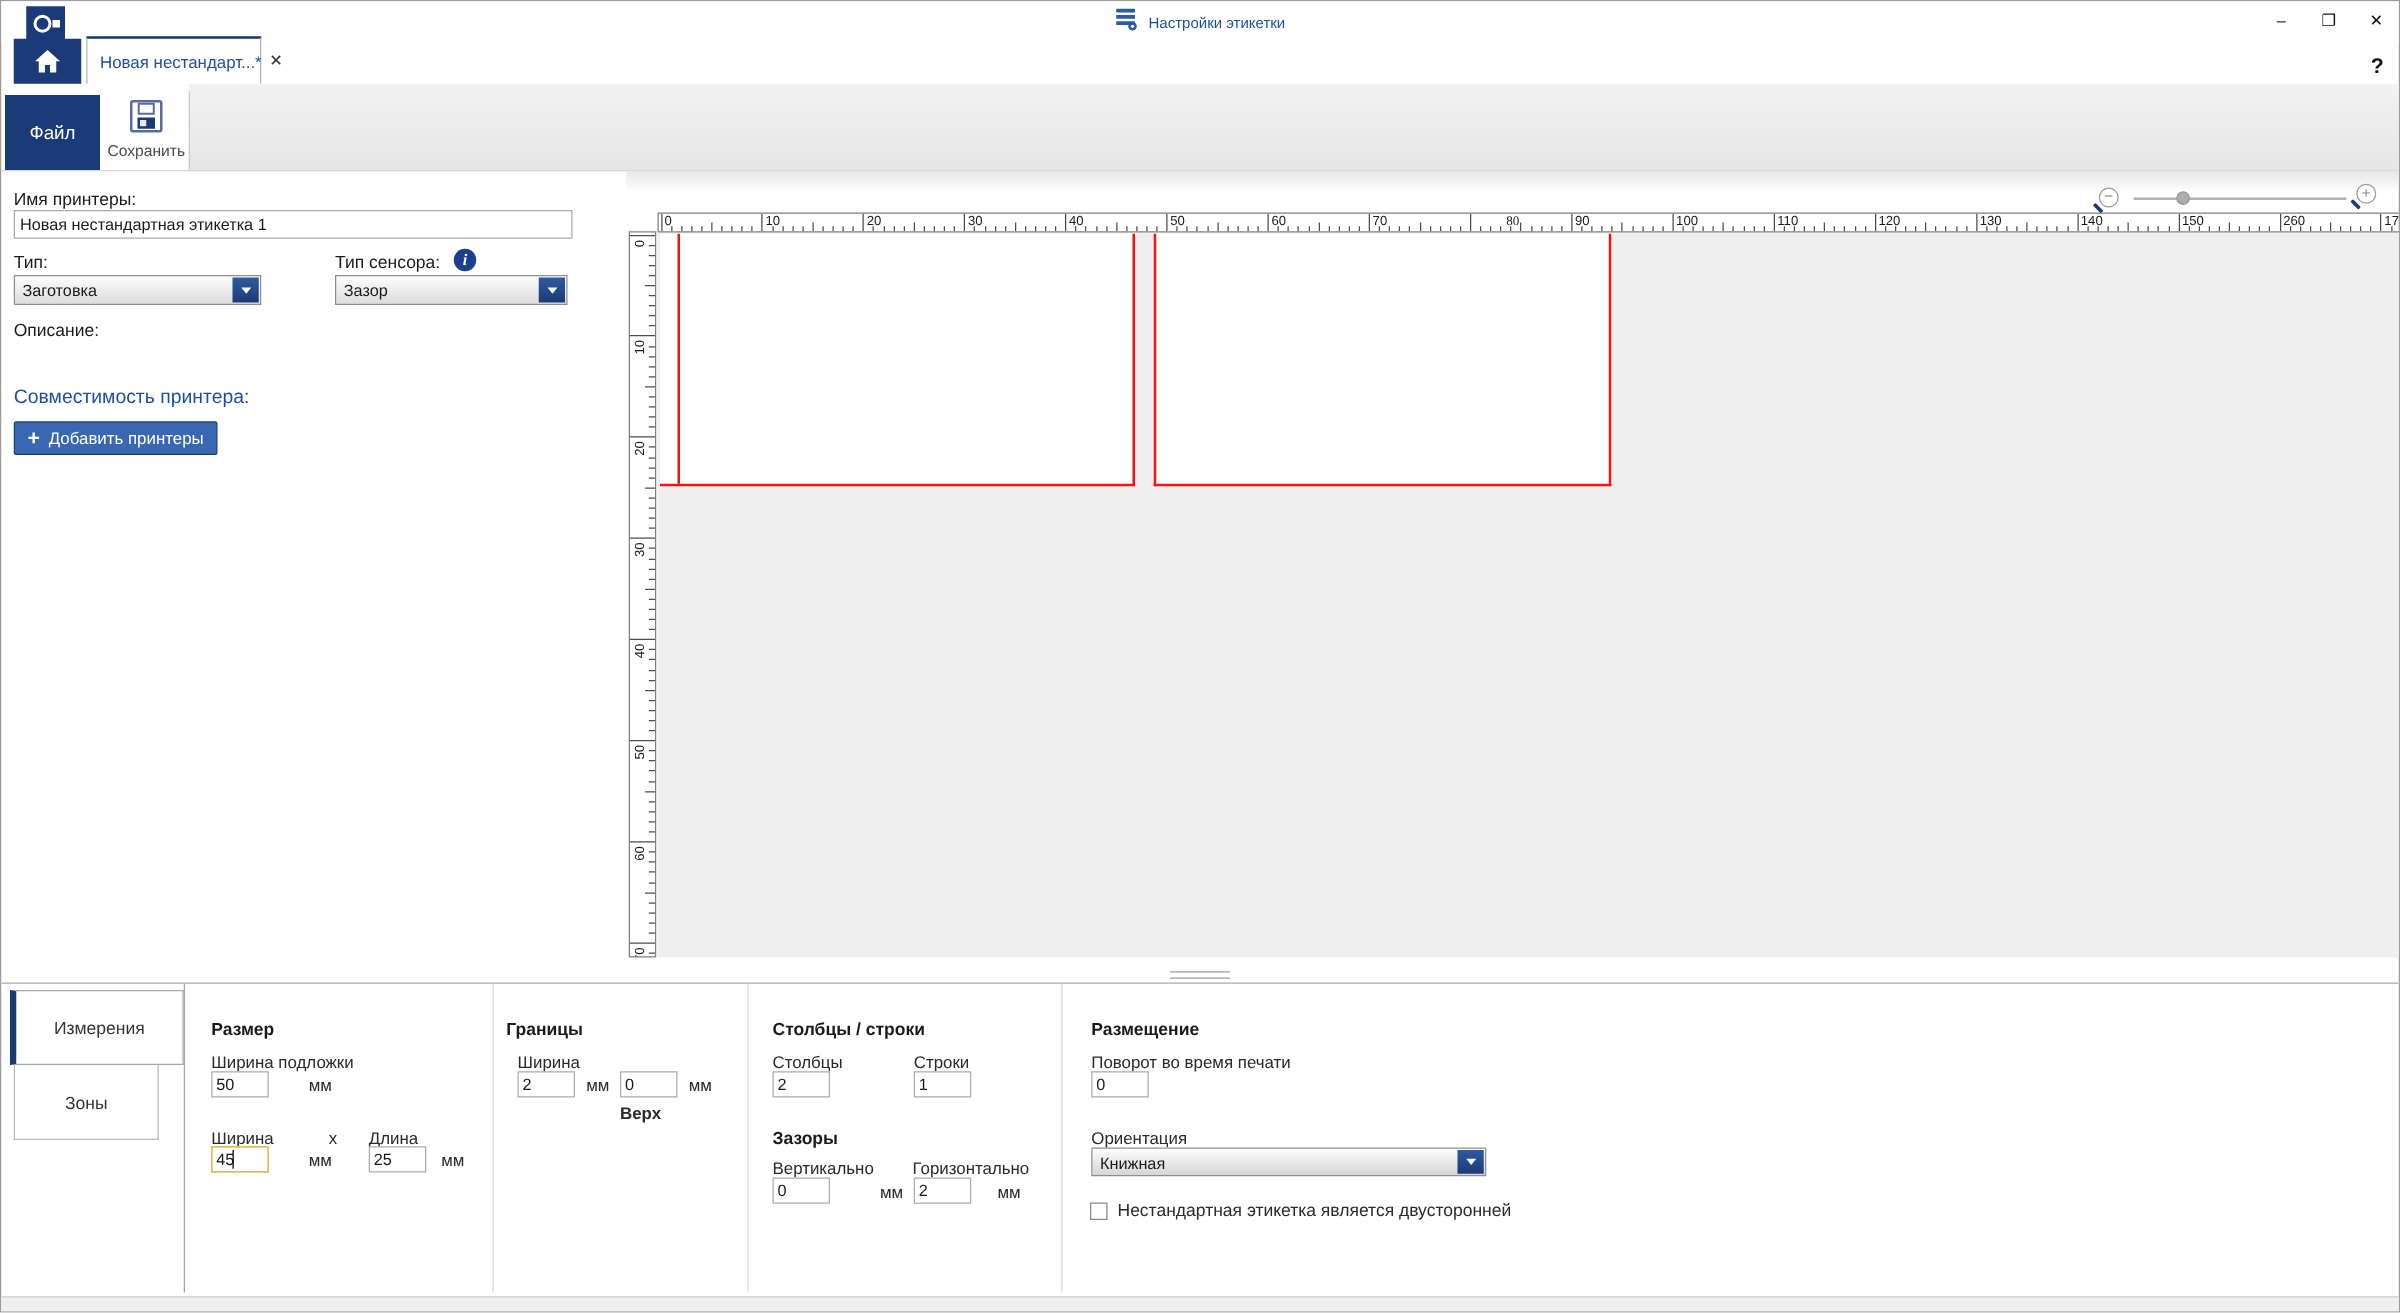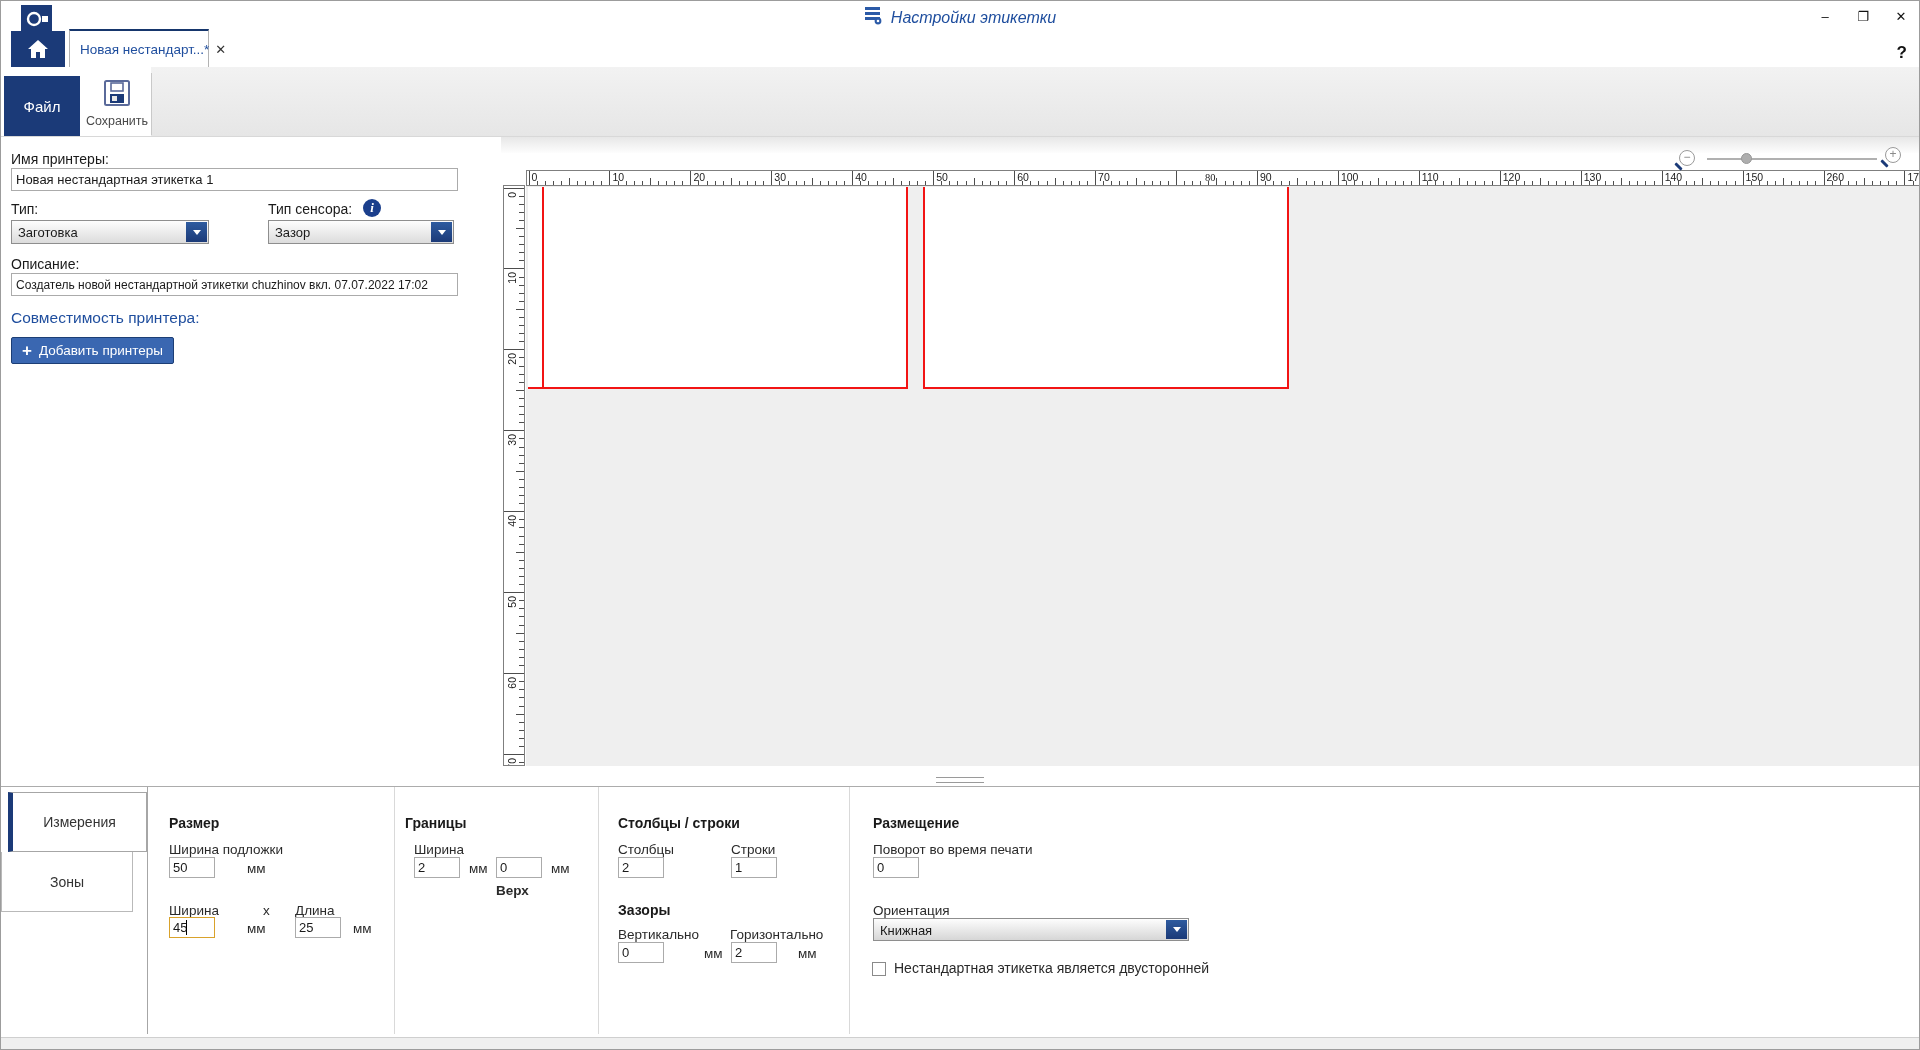--- a/index.html
+++ b/index.html
@@ -3,21 +3,21 @@
 <meta charset="utf-8">
 <style>
   html,body{margin:0;padding:0;background:#d7d7d7;}
   *{box-sizing:border-box;font-family:"Liberation Sans","DejaVu Sans",sans-serif;}
   .app{position:relative;width:1920px;height:1050px;background:#ffffff;border:1px solid #9c9c9c;overflow:hidden;}
 
   
   .titlebar{position:absolute;left:0;top:0;width:100%;height:33px;background:#ffffff;}
   .app-icon{position:absolute;left:20px;top:4px;width:31px;height:28px;background:#1b3a78;display:flex;align-items:center;justify-content:center;}
   .title-wrap{position:absolute;left:0;top:0;width:100%;height:33px;display:flex;align-items:center;justify-content:center;gap:8px;}
-  .window-title{color:#1f4e9e;font-size:16px;font-style:italic;}
+  .window-title{color:#1f4e9e;font-size:12px;}
   .win-btns{position:absolute;right:8px;top:6px;display:flex;gap:18px;}
   .win-btn{width:20px;height:20px;text-align:center;color:#111;font-size:13px;line-height:20px;cursor:default;}
   .help-btn{position:absolute;right:12px;top:42px;color:#111;font-size:17px;font-weight:bold;}
 
   
   .home-tab{position:absolute;left:10px;top:30px;width:54px;height:36px;background:#1b3a78;display:flex;align-items:center;justify-content:center;}
   .doc-tab{position:absolute;left:68px;top:28px;width:140px;height:38px;background:#ffffff;border-top:2px solid #16366c;border-left:1px solid #b3b3b3;border-right:1px solid #b3b3b3;display:flex;align-items:center;justify-content:space-between;padding:0 10px;}
   .doc-tab .lbl{color:#1f4e9e;font-size:13.5px;white-space:nowrap;}
   .doc-tab .x{color:#333;font-size:13px;margin-left:6px;}
 
@@ -60,21 +60,21 @@
   .mag{position:absolute;width:16px;height:16px;border:1.5px solid #9a9a9a;border-radius:50%;background:#fff;color:#8a8a8a;font-size:12px;line-height:13px;text-align:center;}
   .mag .handle{position:absolute;width:9px;height:3px;background:#1b3a78;transform:rotate(45deg);left:-6px;bottom:-3px;border-radius:1px;}
   .zoom-track{position:absolute;left:1706px;top:157px;width:170px;height:2px;background:#b0b0b0;}
   .zoom-thumb{position:absolute;left:1740px;top:152px;width:11px;height:11px;border-radius:50%;background:#aeaeae;border:1px solid #979797;}
 
   
   .splitter{position:absolute;left:935px;top:776px;width:48px;height:6px;border-top:1px solid #9a9a9a;border-bottom:1px solid #9a9a9a;}
   .panel-topline{position:absolute;left:0;top:785px;width:100%;height:1px;background:#acacac;}
   .btab{position:absolute;background:#fff;display:flex;align-items:center;justify-content:center;font-size:14px;color:#333;}
   .btab.active{left:7px;top:791px;width:139px;height:60px;border:1px solid #a6a6a6;border-left:5px solid #1b3a78;}
-  .btab.idle{left:0;top:851px;width:132px;height:60px;border:1px solid #b9b9b9;border-top:none;}
+  .btab.idle{left:10px;top:851px;width:116px;height:60px;border:1px solid #b9b9b9;border-top:none;}
   .vdiv{position:absolute;top:786px;bottom:15px;width:1px;background:#d9d9d9;}
   .vdiv.dark{background:#a6a6a6;}
   .sec-header{position:absolute;font-size:14px;font-weight:bold;color:#1a1a1a;}
   .sec-label{position:absolute;font-size:13.5px;color:#2a2a2a;}
   .sinput{position:absolute;width:46px;height:21px;border:1px solid #ababab;background:#fff;font-size:13px;color:#1a1a1a;padding:0 3px;outline:none;}
   .sinput.focused{border:1px solid #d9a22b;}
   .unit{position:absolute;font-size:13.5px;color:#2a2a2a;}
   .caret{position:absolute;left:185px;top:919px;width:1px;height:15px;background:#000;}
   .o-dropdown{position:absolute;left:872px;top:917px;width:316px;height:23px;border:1px solid #8e8e8e;background:linear-gradient(#fdfdfd,#d6d6d6);}
   .checkbox{position:absolute;left:871px;top:961px;width:14px;height:14px;border:1px solid #8a8a8a;background:#fff;}
@@ -152,21 +152,20 @@
   <div class="flabel" style="left:267px;top:200px;">Тип сенсора:</div>
   <div class="info-icon">i</div>
   <div class="dropdown" style="left:267px;top:219px;width:186px;">
     <span class="dd-text">Зазор</span>
     <span class="dd-arrow">
         <i></i>
       </span>
   </div>
 
   <div class="flabel" style="left:10px;top:255px;">Описание:</div>
-  <input class="tinput" style="left: 10px; top: 272px; width: 447px; font-size: 12px;" readonly="" value="Создатель новой нестандартной этикетки chuzhinov вкл. 07.07.2022 17:02">
 
   <div class="compat-label">Совместимость принтера:</div>
   <div class="add-printers">
     <span class="plus">+</span>
     <span>Добавить принтеры</span>
   </div>
 
   <div class="canvas-bg"></div>
   <div class="label-underlay-a"></div>
   <div class="label-redline"></div>

